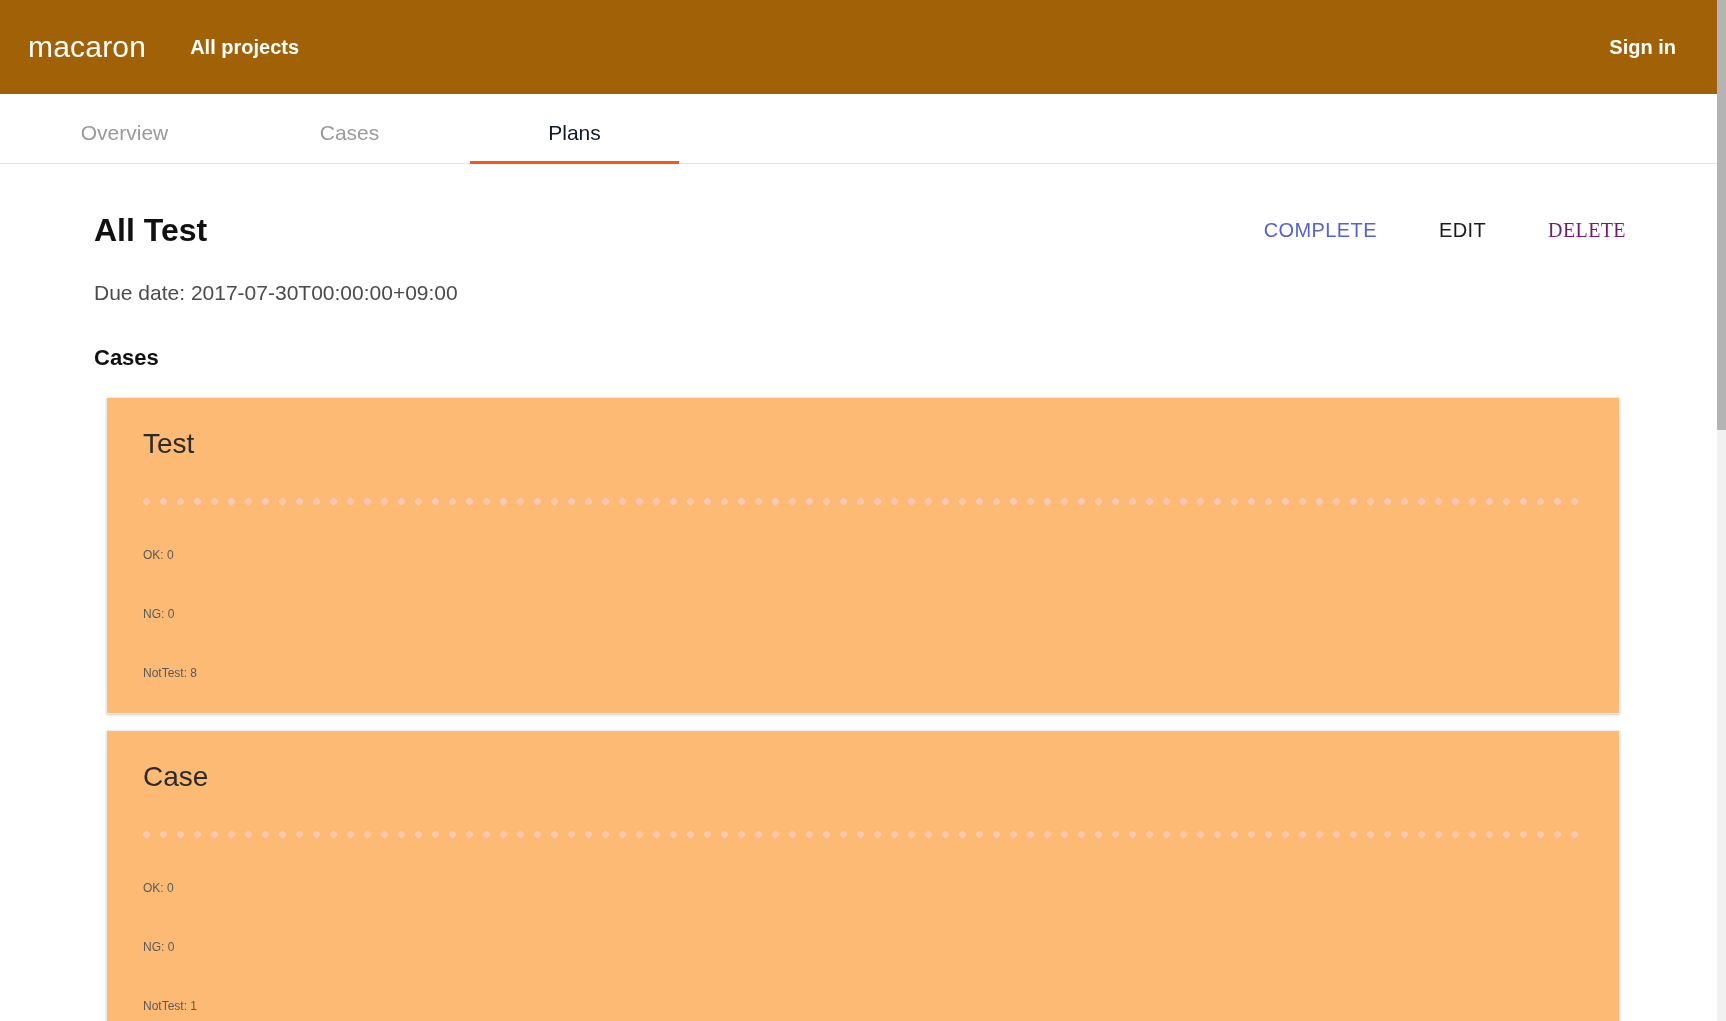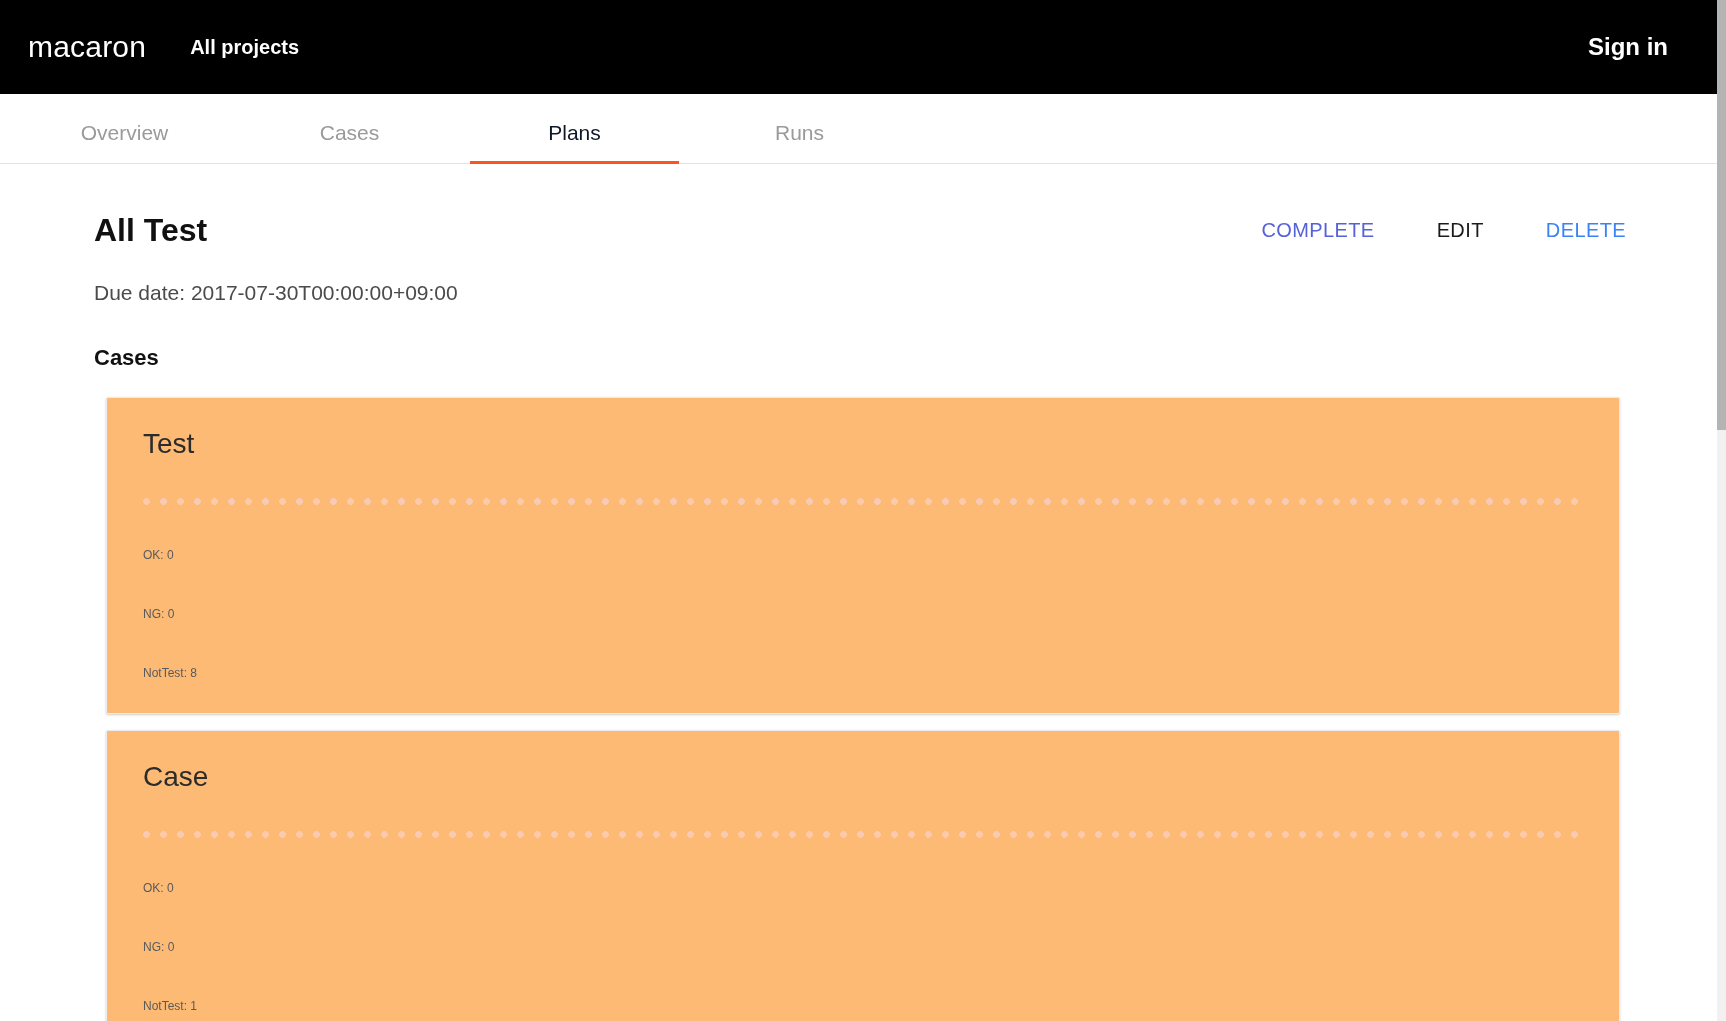--- a/index.html
+++ b/index.html
@@ -12,21 +12,21 @@
     height: 1021px;
     overflow: hidden;
     font-family: "Liberation Sans", "DejaVu Sans", sans-serif;
     color: #212121;
     position: relative;
   }
 
   
   .topbar {
     height: 94px;
-    background: #000000;
+    background: #a16207;
     display: flex;
     align-items: center;
     padding: 0 28px 0 28px;
     box-sizing: border-box;
   }
   .brand {
     color: #ffffff;
     font-size: 30px;
     font-weight: 400;
     letter-spacing: 0.2px;
@@ -37,25 +37,25 @@
   .topnav-link {
     color: #ffffff;
     font-size: 20px;
     font-weight: 700;
     line-height: 1;
     cursor: pointer;
   }
   .topbar-spacer { flex: 1 1 auto; }
   .signin-link {
     color: #ffffff;
-    font-size: 24px;
-    font-weight: 700;
-    line-height: 1;
-    cursor: pointer;
-    margin-right: 30px;
+    font-size: 20px;
+    font-weight: 700;
+    line-height: 1;
+    cursor: pointer;
+    margin-right: 22px;
   }
 
   
   .tabbar {
     height: 70px;
     border-bottom: 1px solid #e4e4e4;
     display: flex;
     align-items: stretch;
     padding-left: 12px;
     box-sizing: border-box;
@@ -115,21 +115,21 @@
     letter-spacing: 0.4px;
     cursor: pointer;
     background: none;
     border: none;
     padding: 0;
     font-family: inherit;
     line-height: 1;
   }
   .action-complete { color: #5562d6; }
   .action-edit { color: #1b1b1b; }
-  .action-delete { color: #3b82f6; }
+  .action-delete { color: #701a75; font-family: Liberation Serif, serif; }
 
   .due-date {
     padding: 36px 0 0 94px;
     font-size: 21px;
     color: #4b4b4b;
     line-height: 1;
   }
 
   .section-title {
     padding: 44px 0 0 94px;
@@ -200,21 +200,20 @@
   <div class="brand">macaron</div>
   <div class="topnav-link">All projects</div>
   <div class="topbar-spacer"></div>
   <div class="signin-link">Sign in</div>
 </div>
 
 <div class="tabbar">
   <div class="tab">Overview</div>
   <div class="tab">Cases</div>
   <div class="tab active">Plans</div>
-  <div class="tab">Runs</div>
 </div>
 
 <div class="content">
 
   <div class="page-head">
     <h1 class="page-title">All Test</h1>
     <div class="head-spacer"></div>
     <div class="actions">
       <button class="action-btn action-complete">COMPLETE</button>
       <button class="action-btn action-edit">EDIT</button>

